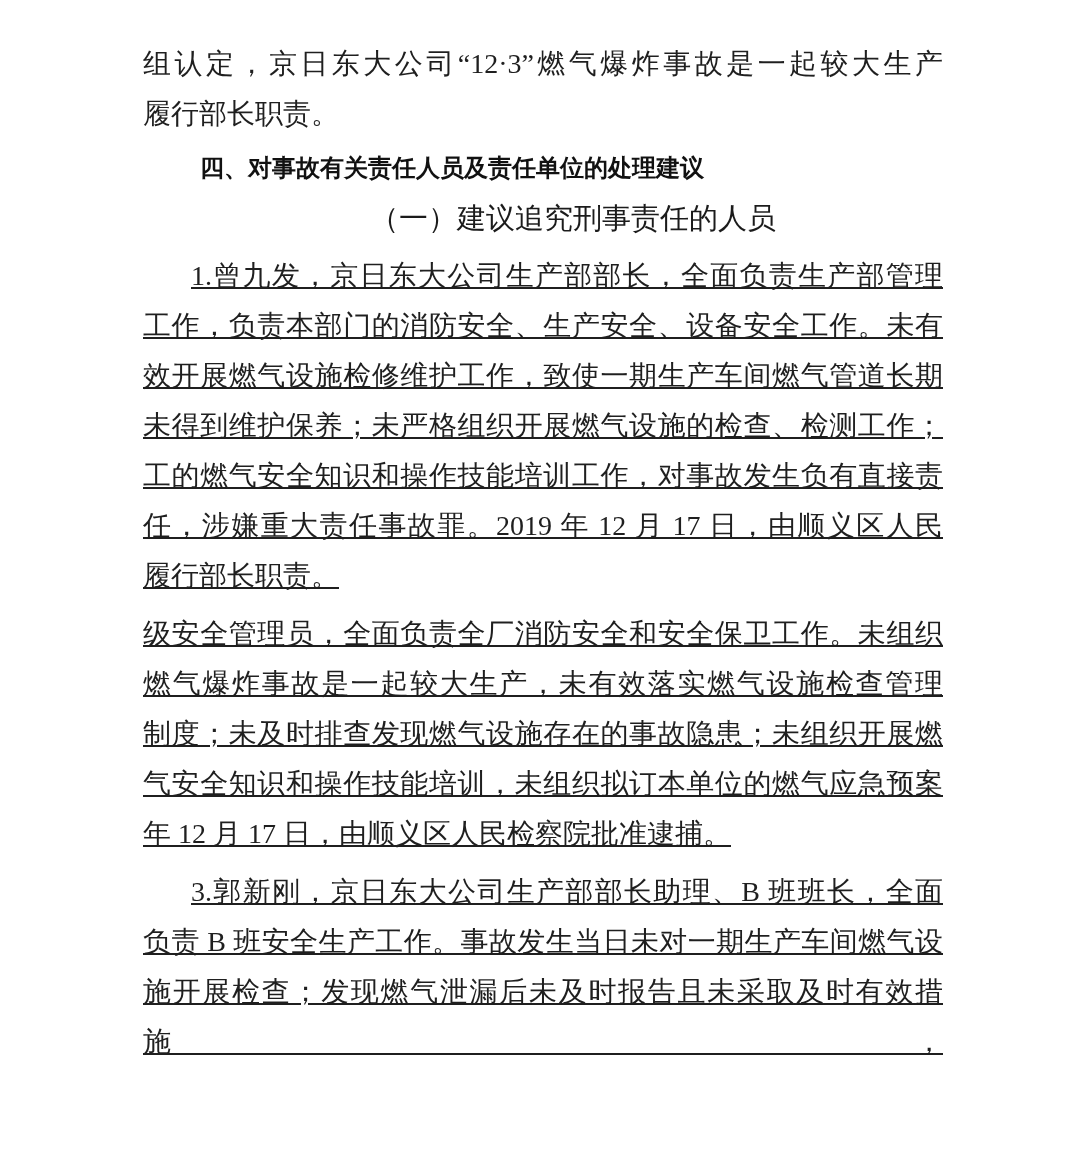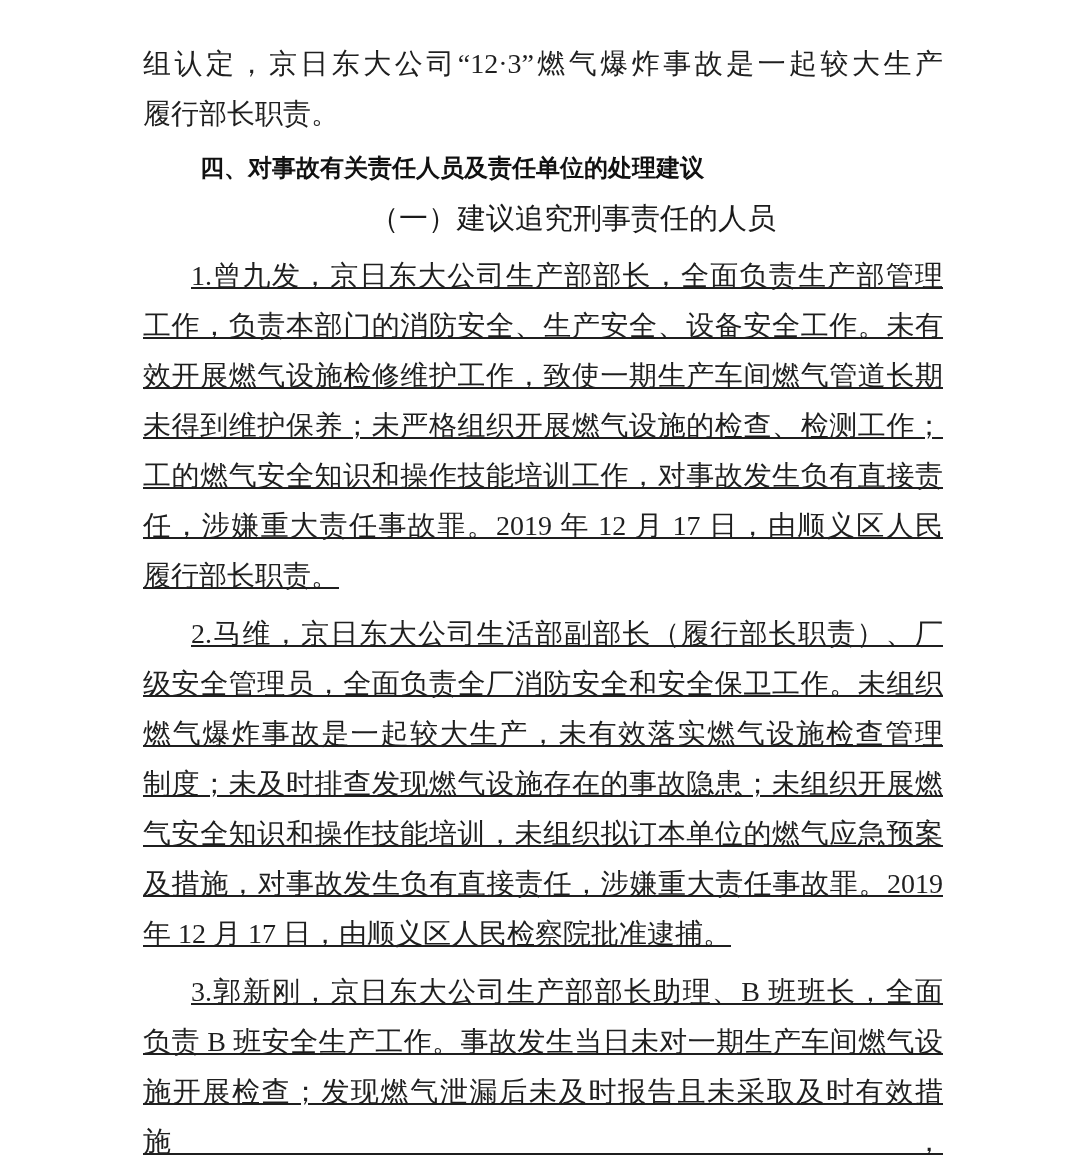--- a/index.html
+++ b/index.html
@@ -79,26 +79,24 @@
     <div class="ln j ind">1.曾九发，京日东大公司生产部部长，全面负责生产部管理</div>
     <div class="ln j">工作，负责本部门的消防安全、生产安全、设备安全工作。未有</div>
     <div class="ln j">效开展燃气设施检修维护工作，致使一期生产车间燃气管道长期</div>
     <div class="ln j">未得到维护保养；未严格组织开展燃气设施的检查、检测工作；</div>
     <div class="ln j">工的燃气安全知识和操作技能培训工作，对事故发生负有直接责</div>
     <div class="ln j">任，涉嫌重大责任事故罪。2019 年 12 月 17 日，由顺义区人民</div>
     <div class="ln">履行部长职责。</div>
   </div>
 
   <div class="para p-gap">
-    <div class="ln j ind">2.马维，京日东大公司生活部副部长（履行部长职责）、厂</div>
     <div class="ln j">级安全管理员，全面负责全厂消防安全和安全保卫工作。未组织</div>
     <div class="ln j">燃气爆炸事故是一起较大生产，未有效落实燃气设施检查管理</div>
     <div class="ln j">制度；未及时排查发现燃气设施存在的事故隐患；未组织开展燃</div>
     <div class="ln j">气安全知识和操作技能培训，未组织拟订本单位的燃气应急预案</div>
-    <div class="ln j">及措施，对事故发生负有直接责任，涉嫌重大责任事故罪。2019</div>
     <div class="ln">年 12 月 17 日，由顺义区人民检察院批准逮捕。</div>
   </div>
 
   <div class="para p-gap">
     <div class="ln j ind">3.郭新刚，京日东大公司生产部部长助理、B 班班长，全面</div>
     <div class="ln j">负责 B 班安全生产工作。事故发生当日未对一期生产车间燃气设</div>
     <div class="ln j">施开展检查；发现燃气泄漏后未及时报告且未采取及时有效措施，</div>
   </div>
 
 </div>

